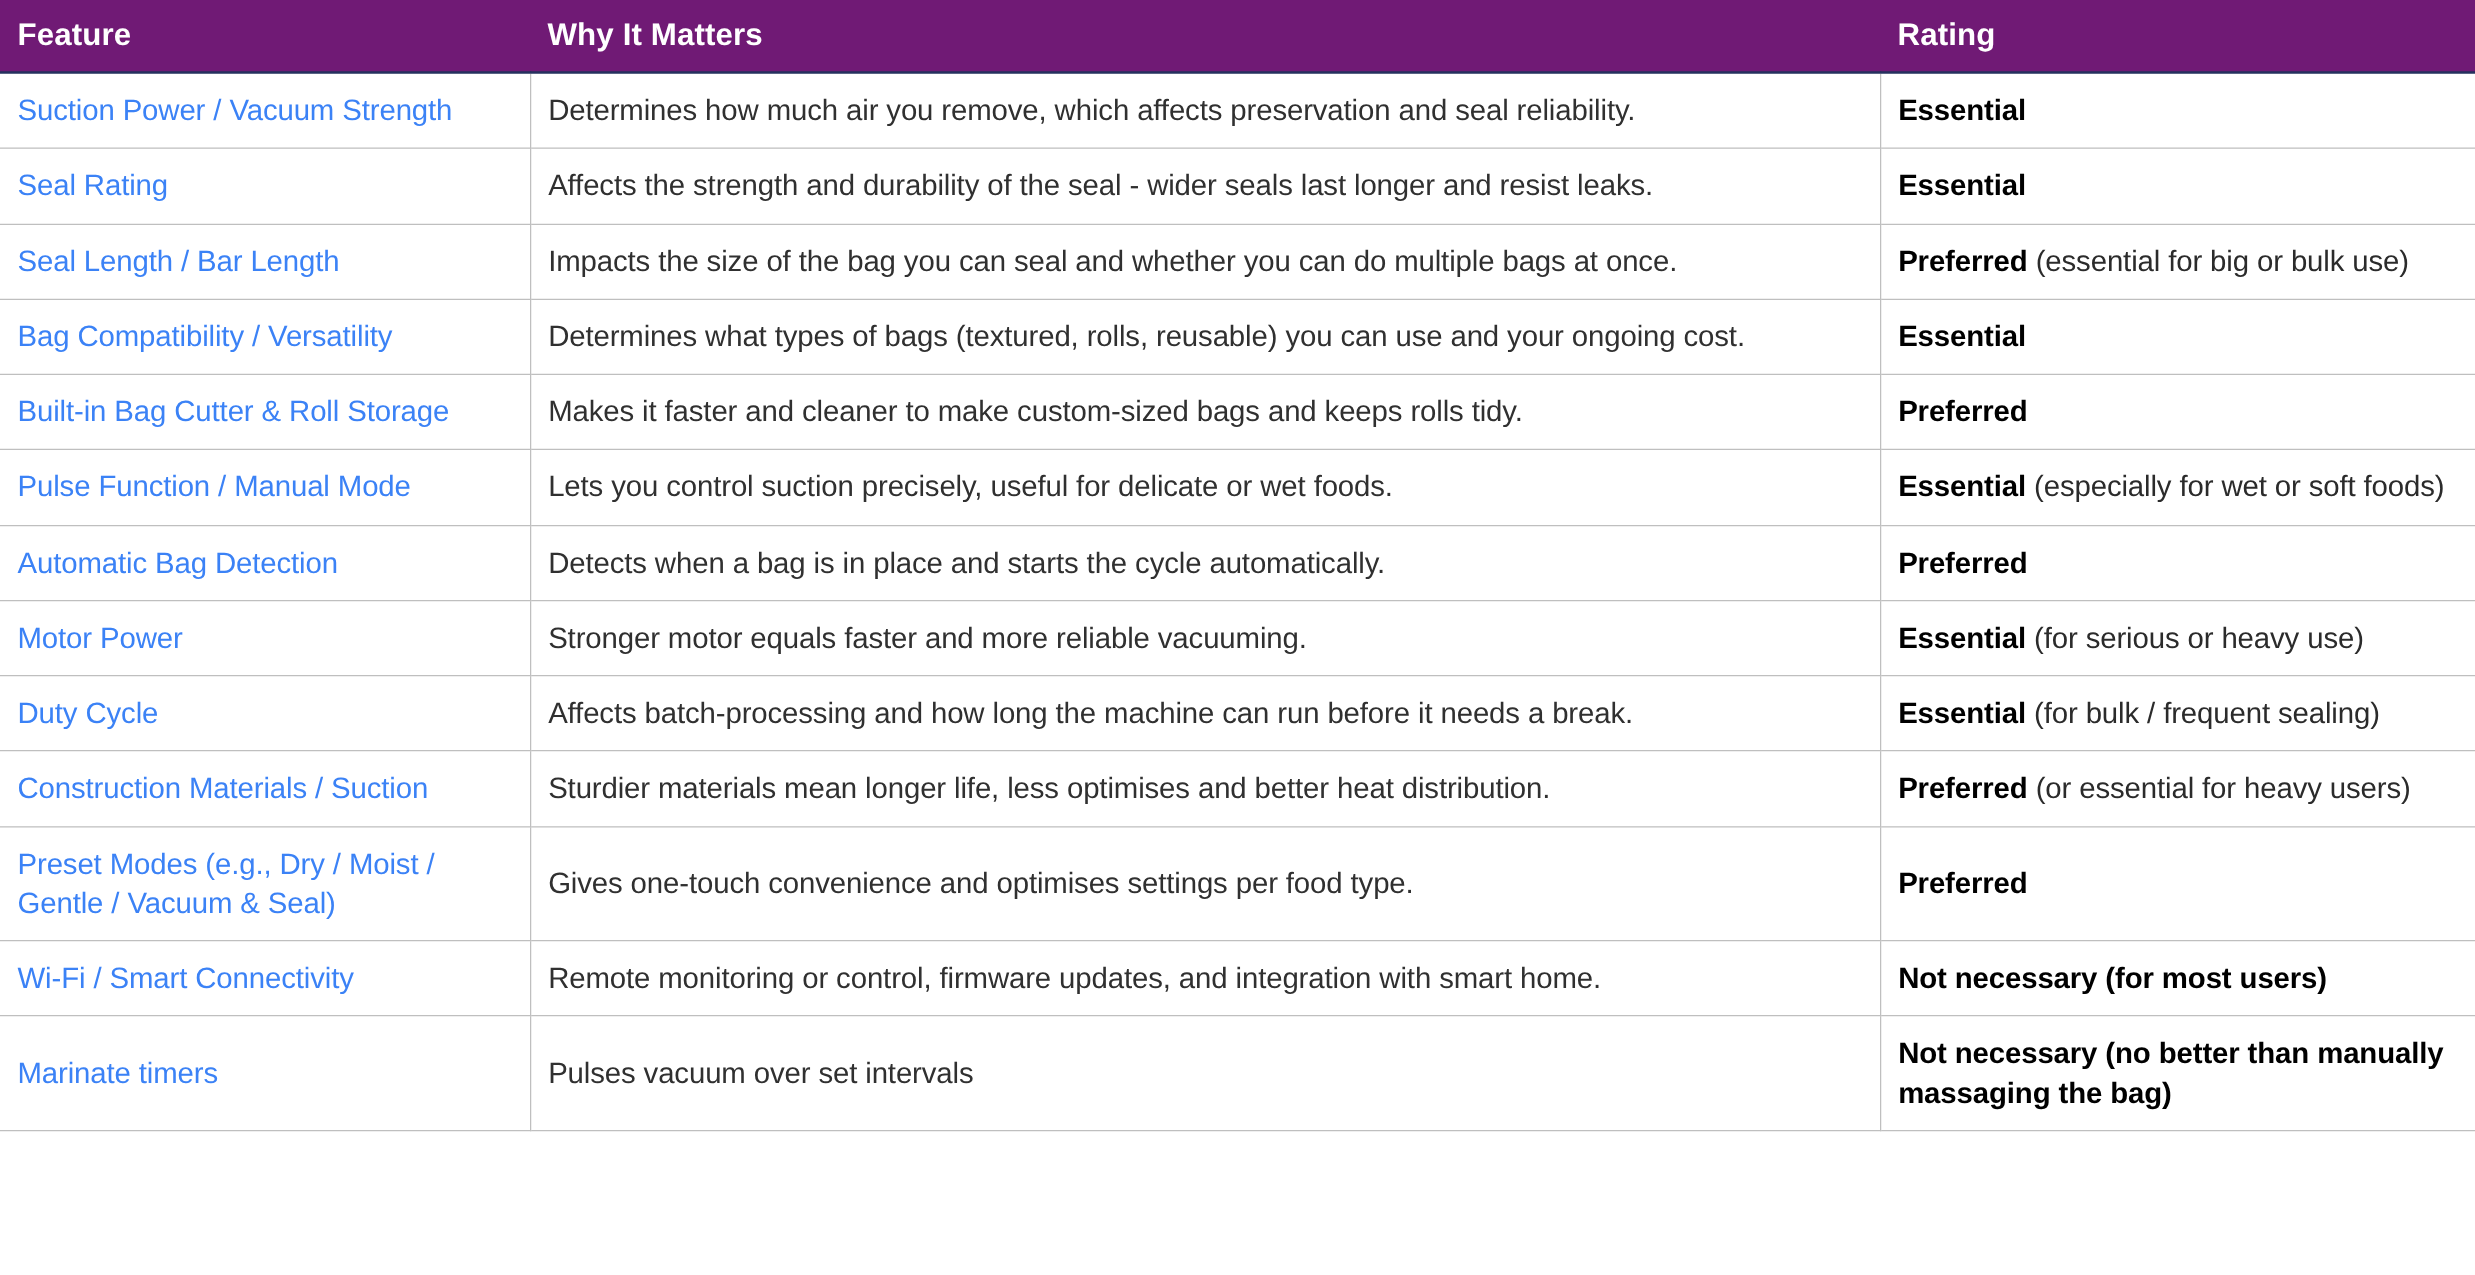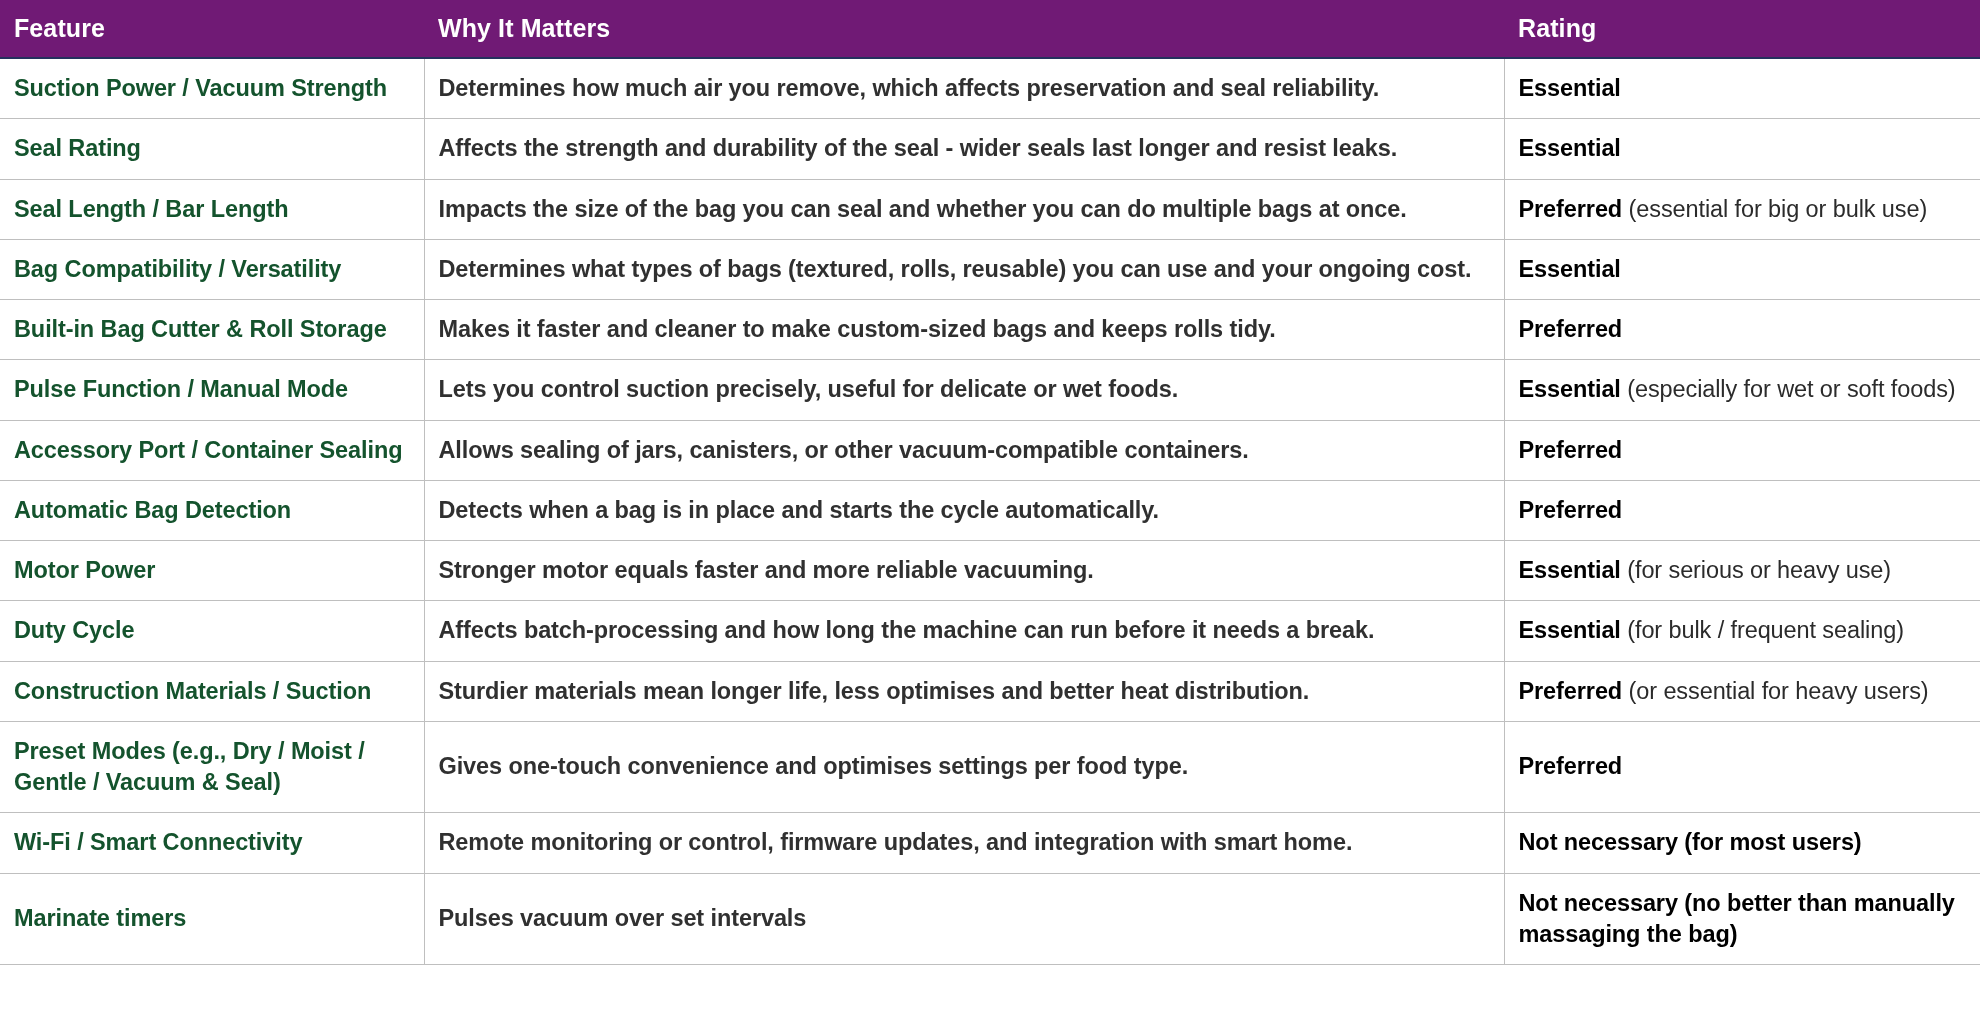--- a/index.html
+++ b/index.html
@@ -52,26 +52,26 @@
     line-height: 1.33;
     word-wrap: break-word;
   }
   tbody td:last-child {
     border-right: none;
   }
   tbody tr:last-child td {
     border-bottom: 1.5px solid #bfbfbf;
   }
   td.cell-feature {
-    font-weight: bold;
-    color: #14532d;
+    font-weight: normal;
+    color: #3b82f6;
     letter-spacing: -0.1px;
   }
   td.cell-why {
-    font-weight: bold;
+    font-weight: normal;
     color: #303030;
     letter-spacing: -0.1px;
   }
   td.cell-rating {
     color: #2b2b2b;
     letter-spacing: -0.1px;
   }
   td.cell-rating b {
     font-weight: bold;
     color: #000000;
@@ -127,25 +127,20 @@
           <td class="cell-feature">Built-in Bag Cutter &amp; Roll Storage</td>
           <td class="cell-why">Makes it faster and cleaner to make custom-sized bags and keeps rolls tidy.</td>
           <td class="cell-rating"><b>Preferred</b></td>
         </tr>
         <tr>
           <td class="cell-feature">Pulse Function / Manual Mode</td>
           <td class="cell-why">Lets you control suction precisely, useful for delicate or wet foods.</td>
           <td class="cell-rating"><b>Essential</b><span class="rating-rest"> (especially for wet or soft foods)</span></td>
         </tr>
         <tr>
-          <td class="cell-feature">Accessory Port / Container Sealing</td>
-          <td class="cell-why">Allows sealing of jars, canisters, or other vacuum-compatible containers.</td>
-          <td class="cell-rating"><b>Preferred</b></td>
-        </tr>
-        <tr>
           <td class="cell-feature">Automatic Bag Detection</td>
           <td class="cell-why">Detects when a bag is in place and starts the cycle automatically.</td>
           <td class="cell-rating"><b>Preferred</b></td>
         </tr>
         <tr>
           <td class="cell-feature">Motor Power</td>
           <td class="cell-why">Stronger motor equals faster and more reliable vacuuming.</td>
           <td class="cell-rating"><b>Essential</b><span class="rating-rest"> (for serious or heavy use)</span></td>
         </tr>
         <tr>

